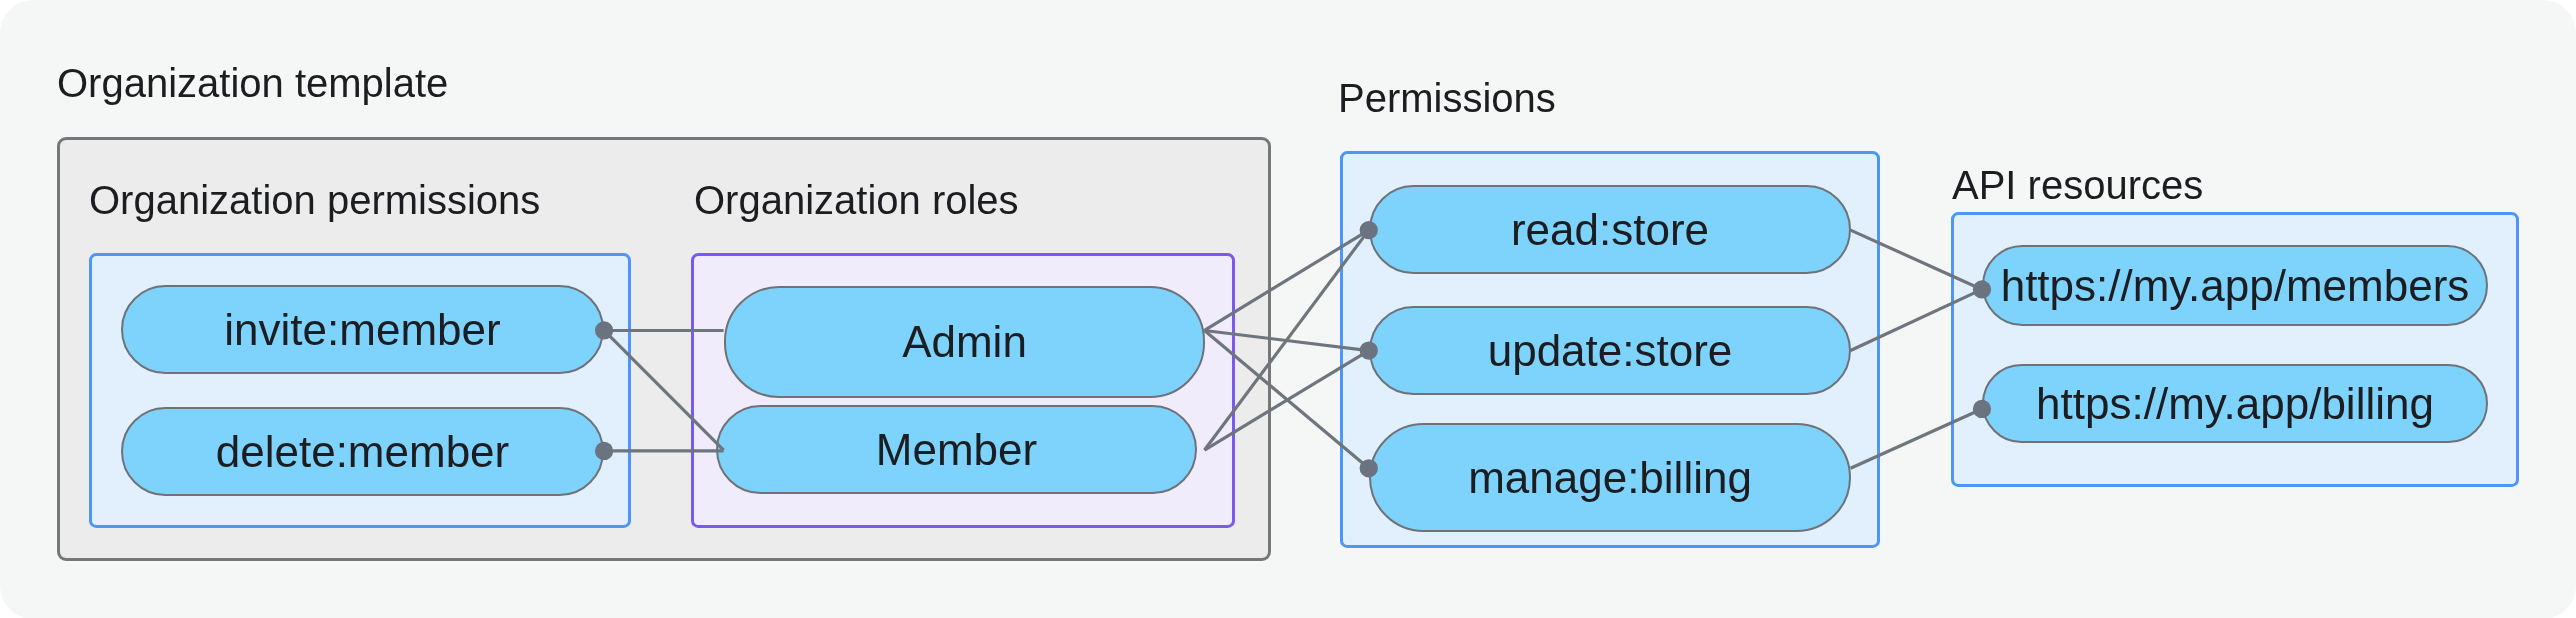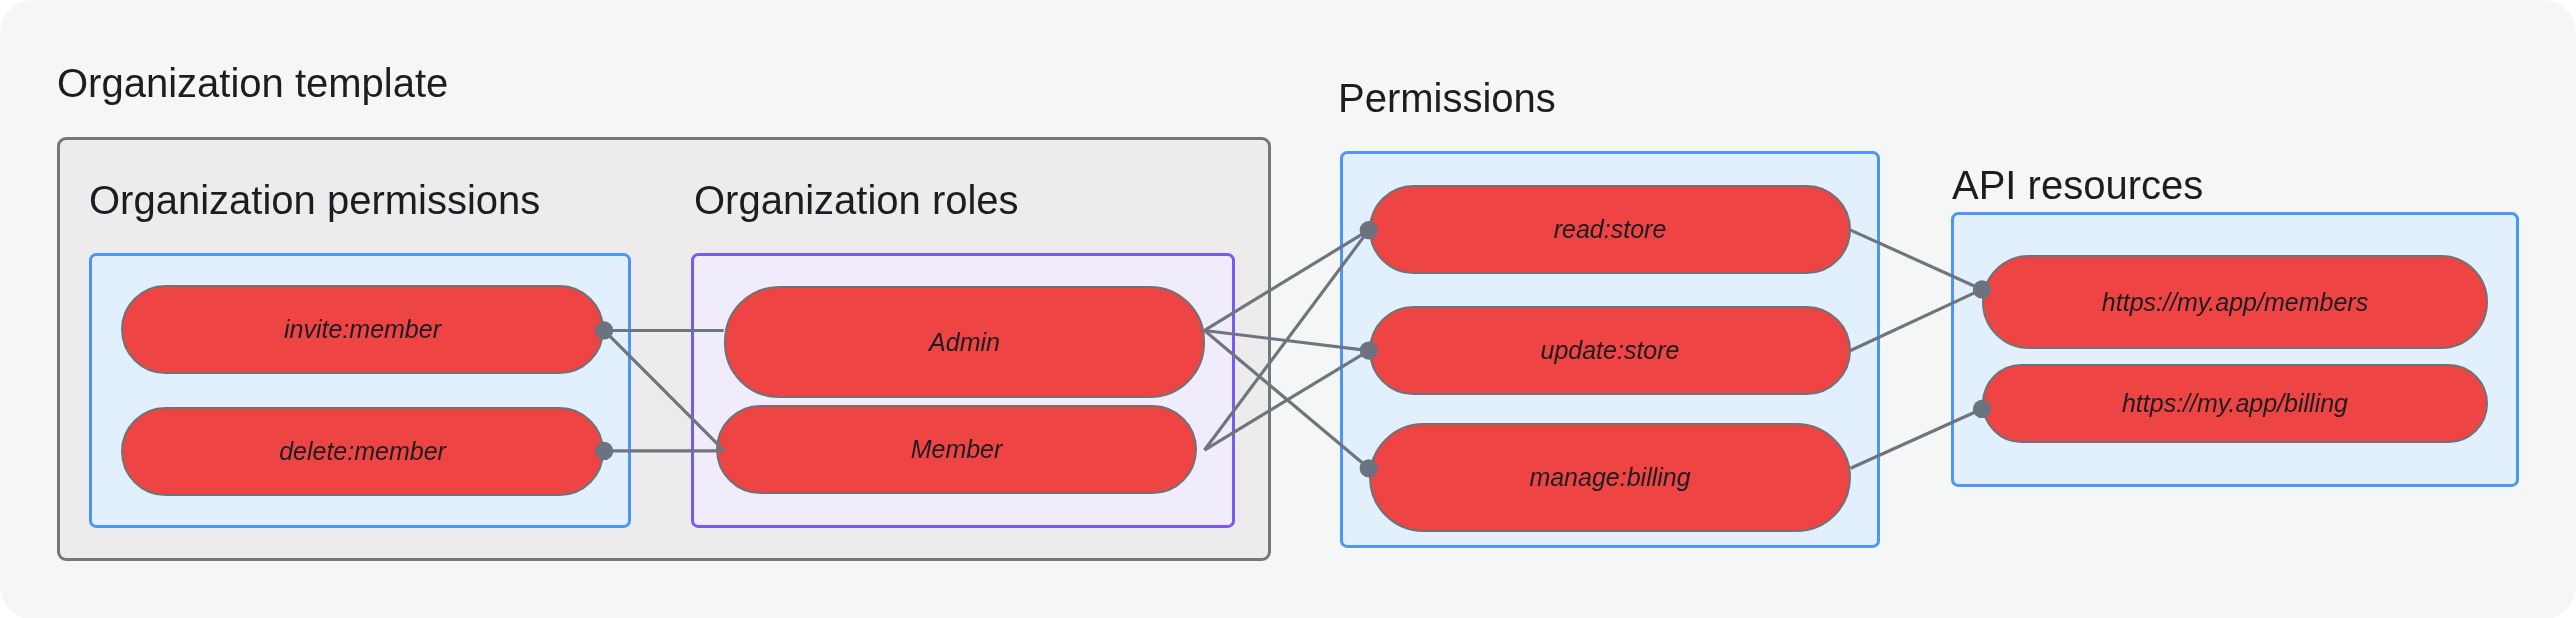--- a/index.html
+++ b/index.html
@@ -7,24 +7,24 @@
     position:relative;width:2576px;height:619px;background:#f5f6f6;
     border-radius:33px;overflow:hidden;
     font-family:"Liberation Sans", sans-serif;color:#1c1d21;
   }
   .label{position:absolute;font-size:40px;line-height:42px;font-weight:400;color:#1c1d21;white-space:nowrap;}
   .box{position:absolute;box-sizing:border-box;border-radius:9px;}
   .box.gray  {background:#ececec;border:3.7px solid #75787b;}
   .box.blue  {background:#e2effd;border:3.7px solid #4d95f7;border-radius:7.3px;}
   .box.purple{background:#f1ecfc;border:3.7px solid #7a59f0;border-radius:7.3px;}
   .pill{
-    position:absolute;box-sizing:border-box;background:#ef4444;
+    position:absolute;box-sizing:border-box;background:#7dd3fc;
     border:2.7px solid #6f7276;border-radius:55px;
     display:flex;align-items:center;justify-content:center;
-    font-size:25px;color:#1c1d21;white-space:nowrap;font-style:italic;
+    font-size:44px;color:#1c1d21;white-space:nowrap;
   }
   .overlay{position:absolute;left:0;top:0;pointer-events:none;}
 </style>
 </head>
 <body>
 
 <div class="canvas">
 
   <div class="label" style="left:57px;top:62px">Organization template</div>
 
@@ -63,21 +63,21 @@
   <div class="pill" style="left:1369px;top:185px;width:482px;height:89px">
     <span>read:store</span>
   </div>
   <div class="pill" style="left:1369px;top:306px;width:482px;height:89px">
     <span>update:store</span>
   </div>
   <div class="pill" style="left:1369px;top:423px;width:482px;height:109px">
     <span>manage:billing</span>
   </div>
 
-  <div class="pill" style="left:1982px;top:255px;width:506px;height:94px">
+  <div class="pill" style="left:1982px;top:245px;width:506px;height:81px">
     <span>https://my.app/members</span>
   </div>
   <div class="pill" style="left:1982px;top:364px;width:506px;height:79px">
     <span>https://my.app/billing</span>
   </div>
 
   <svg class="overlay" width="2576" height="619" viewBox="0 0 2823 678">
     <g stroke="#6e757c" stroke-width="3.5" fill="none">
       <line x1="662" y1="362" x2="793" y2="362"></line>
       <line x1="662" y1="362" x2="793" y2="493"></line>

